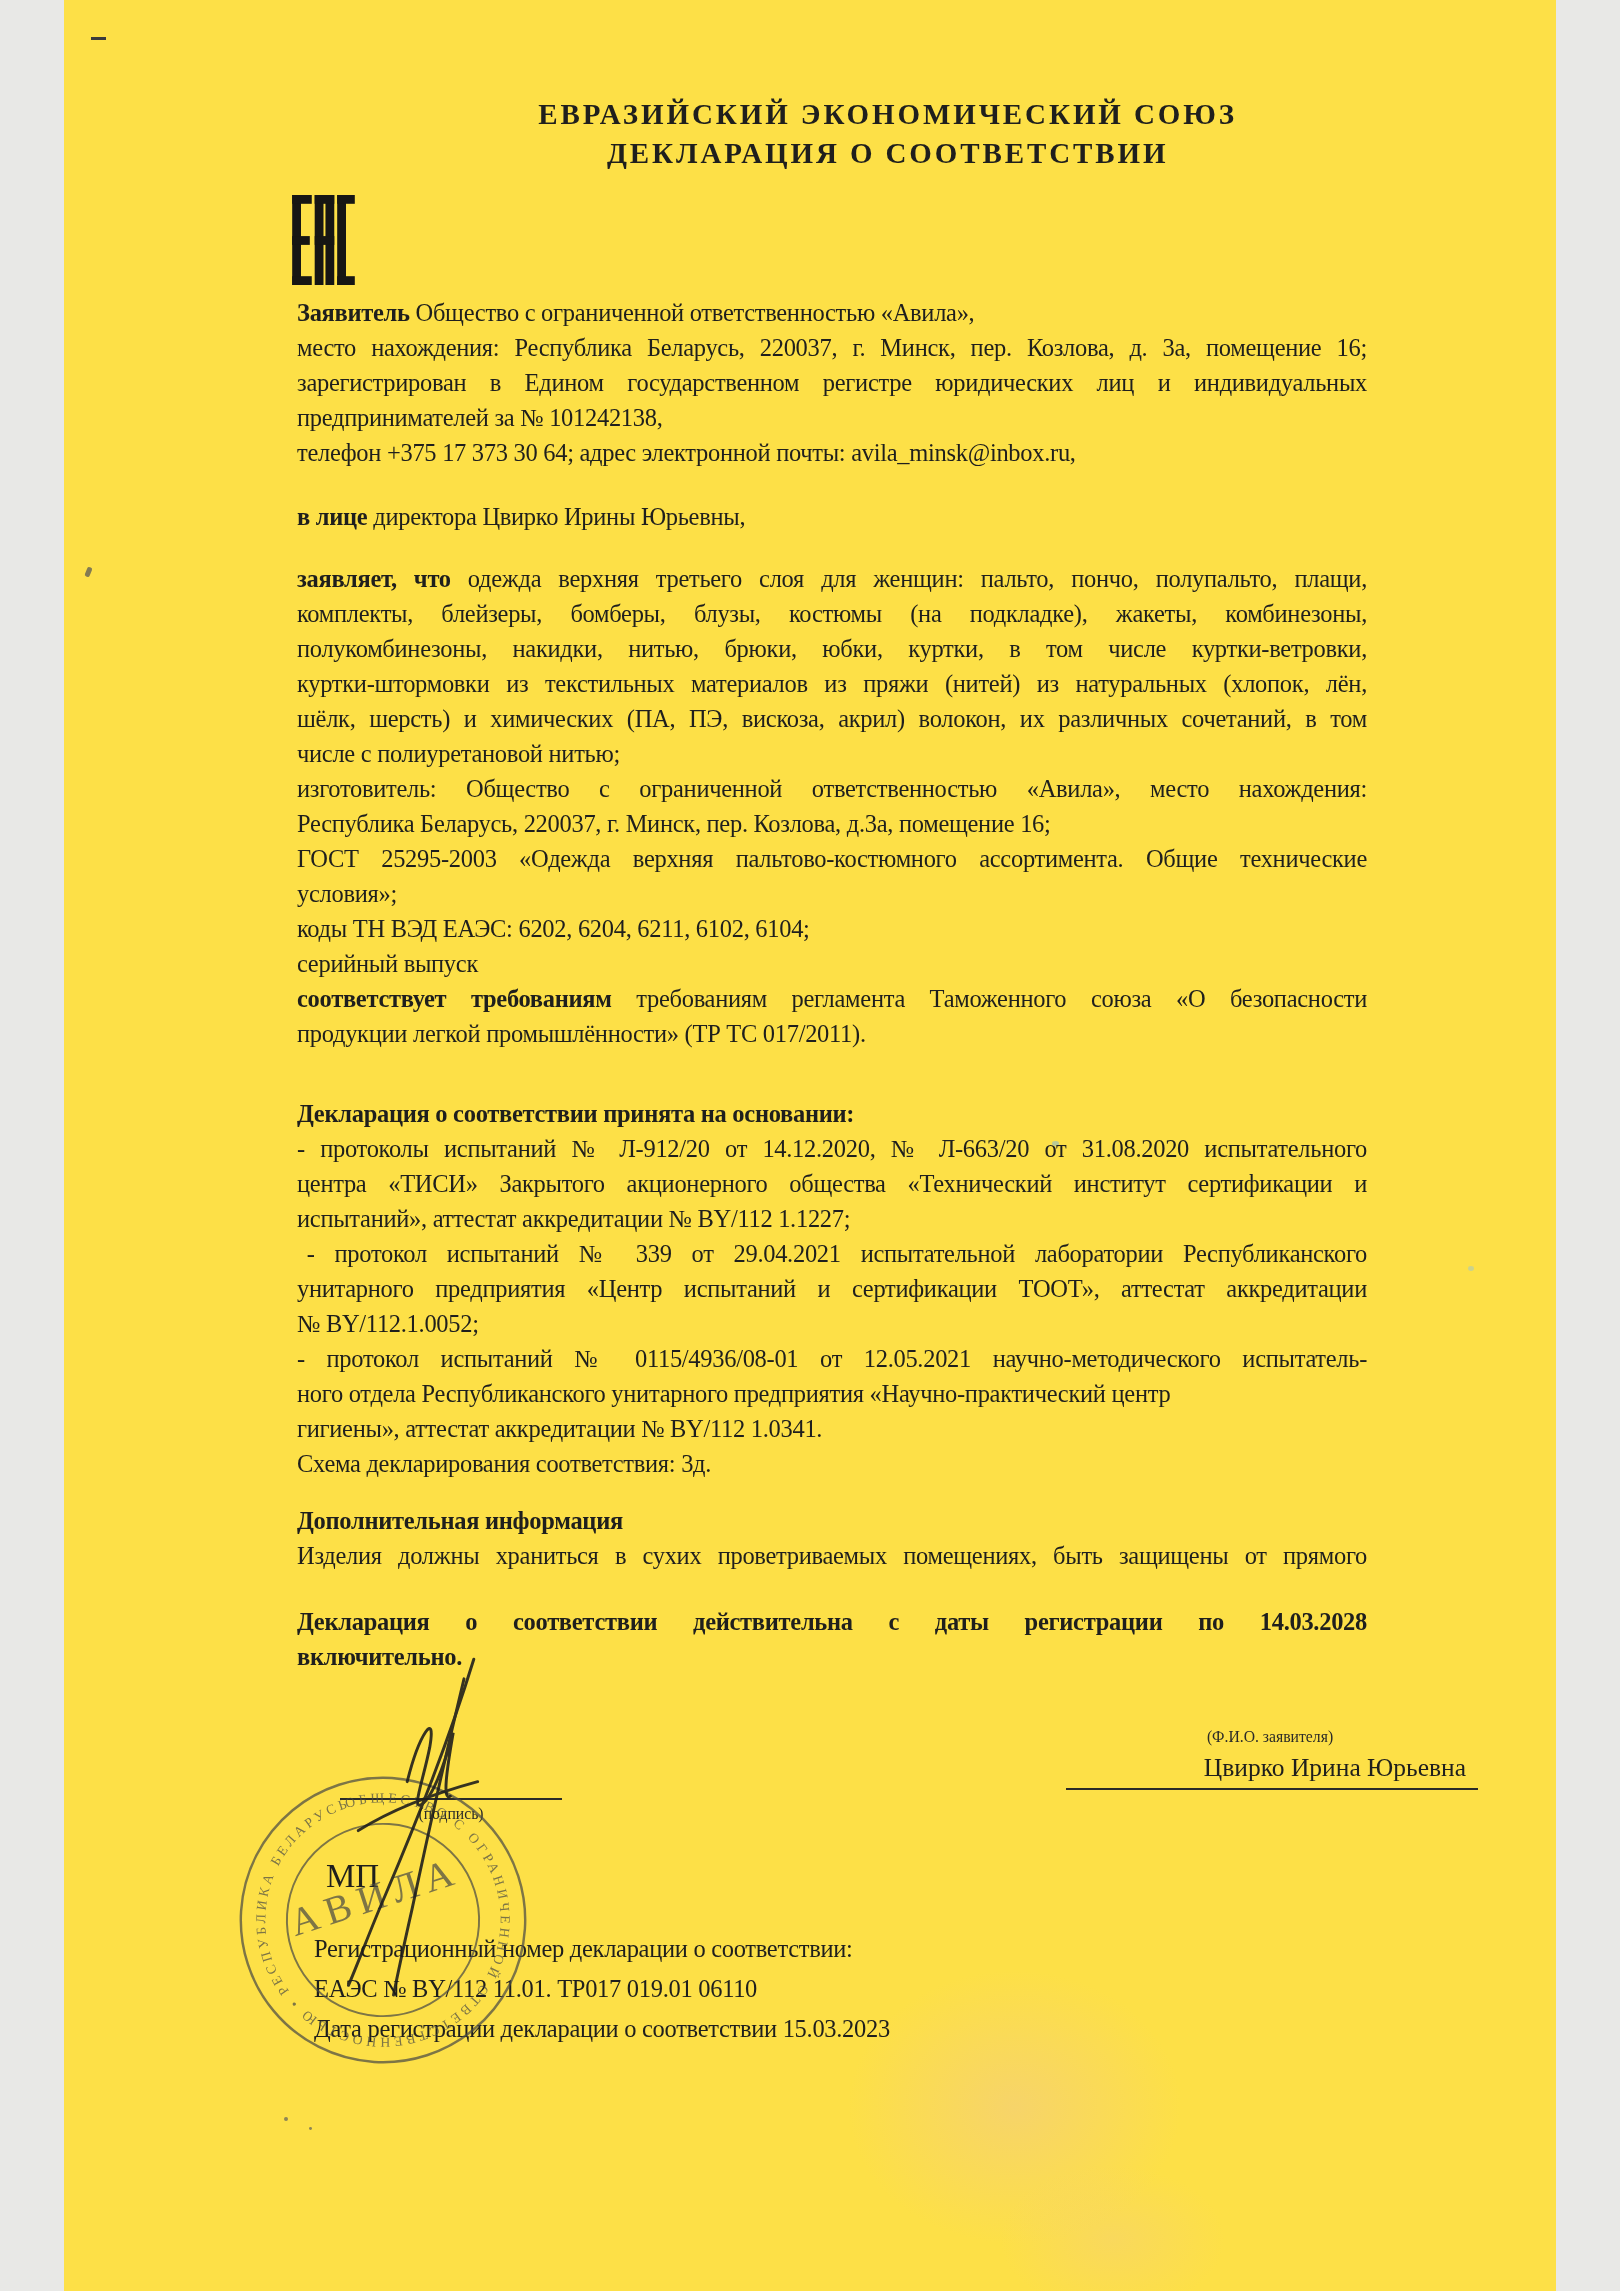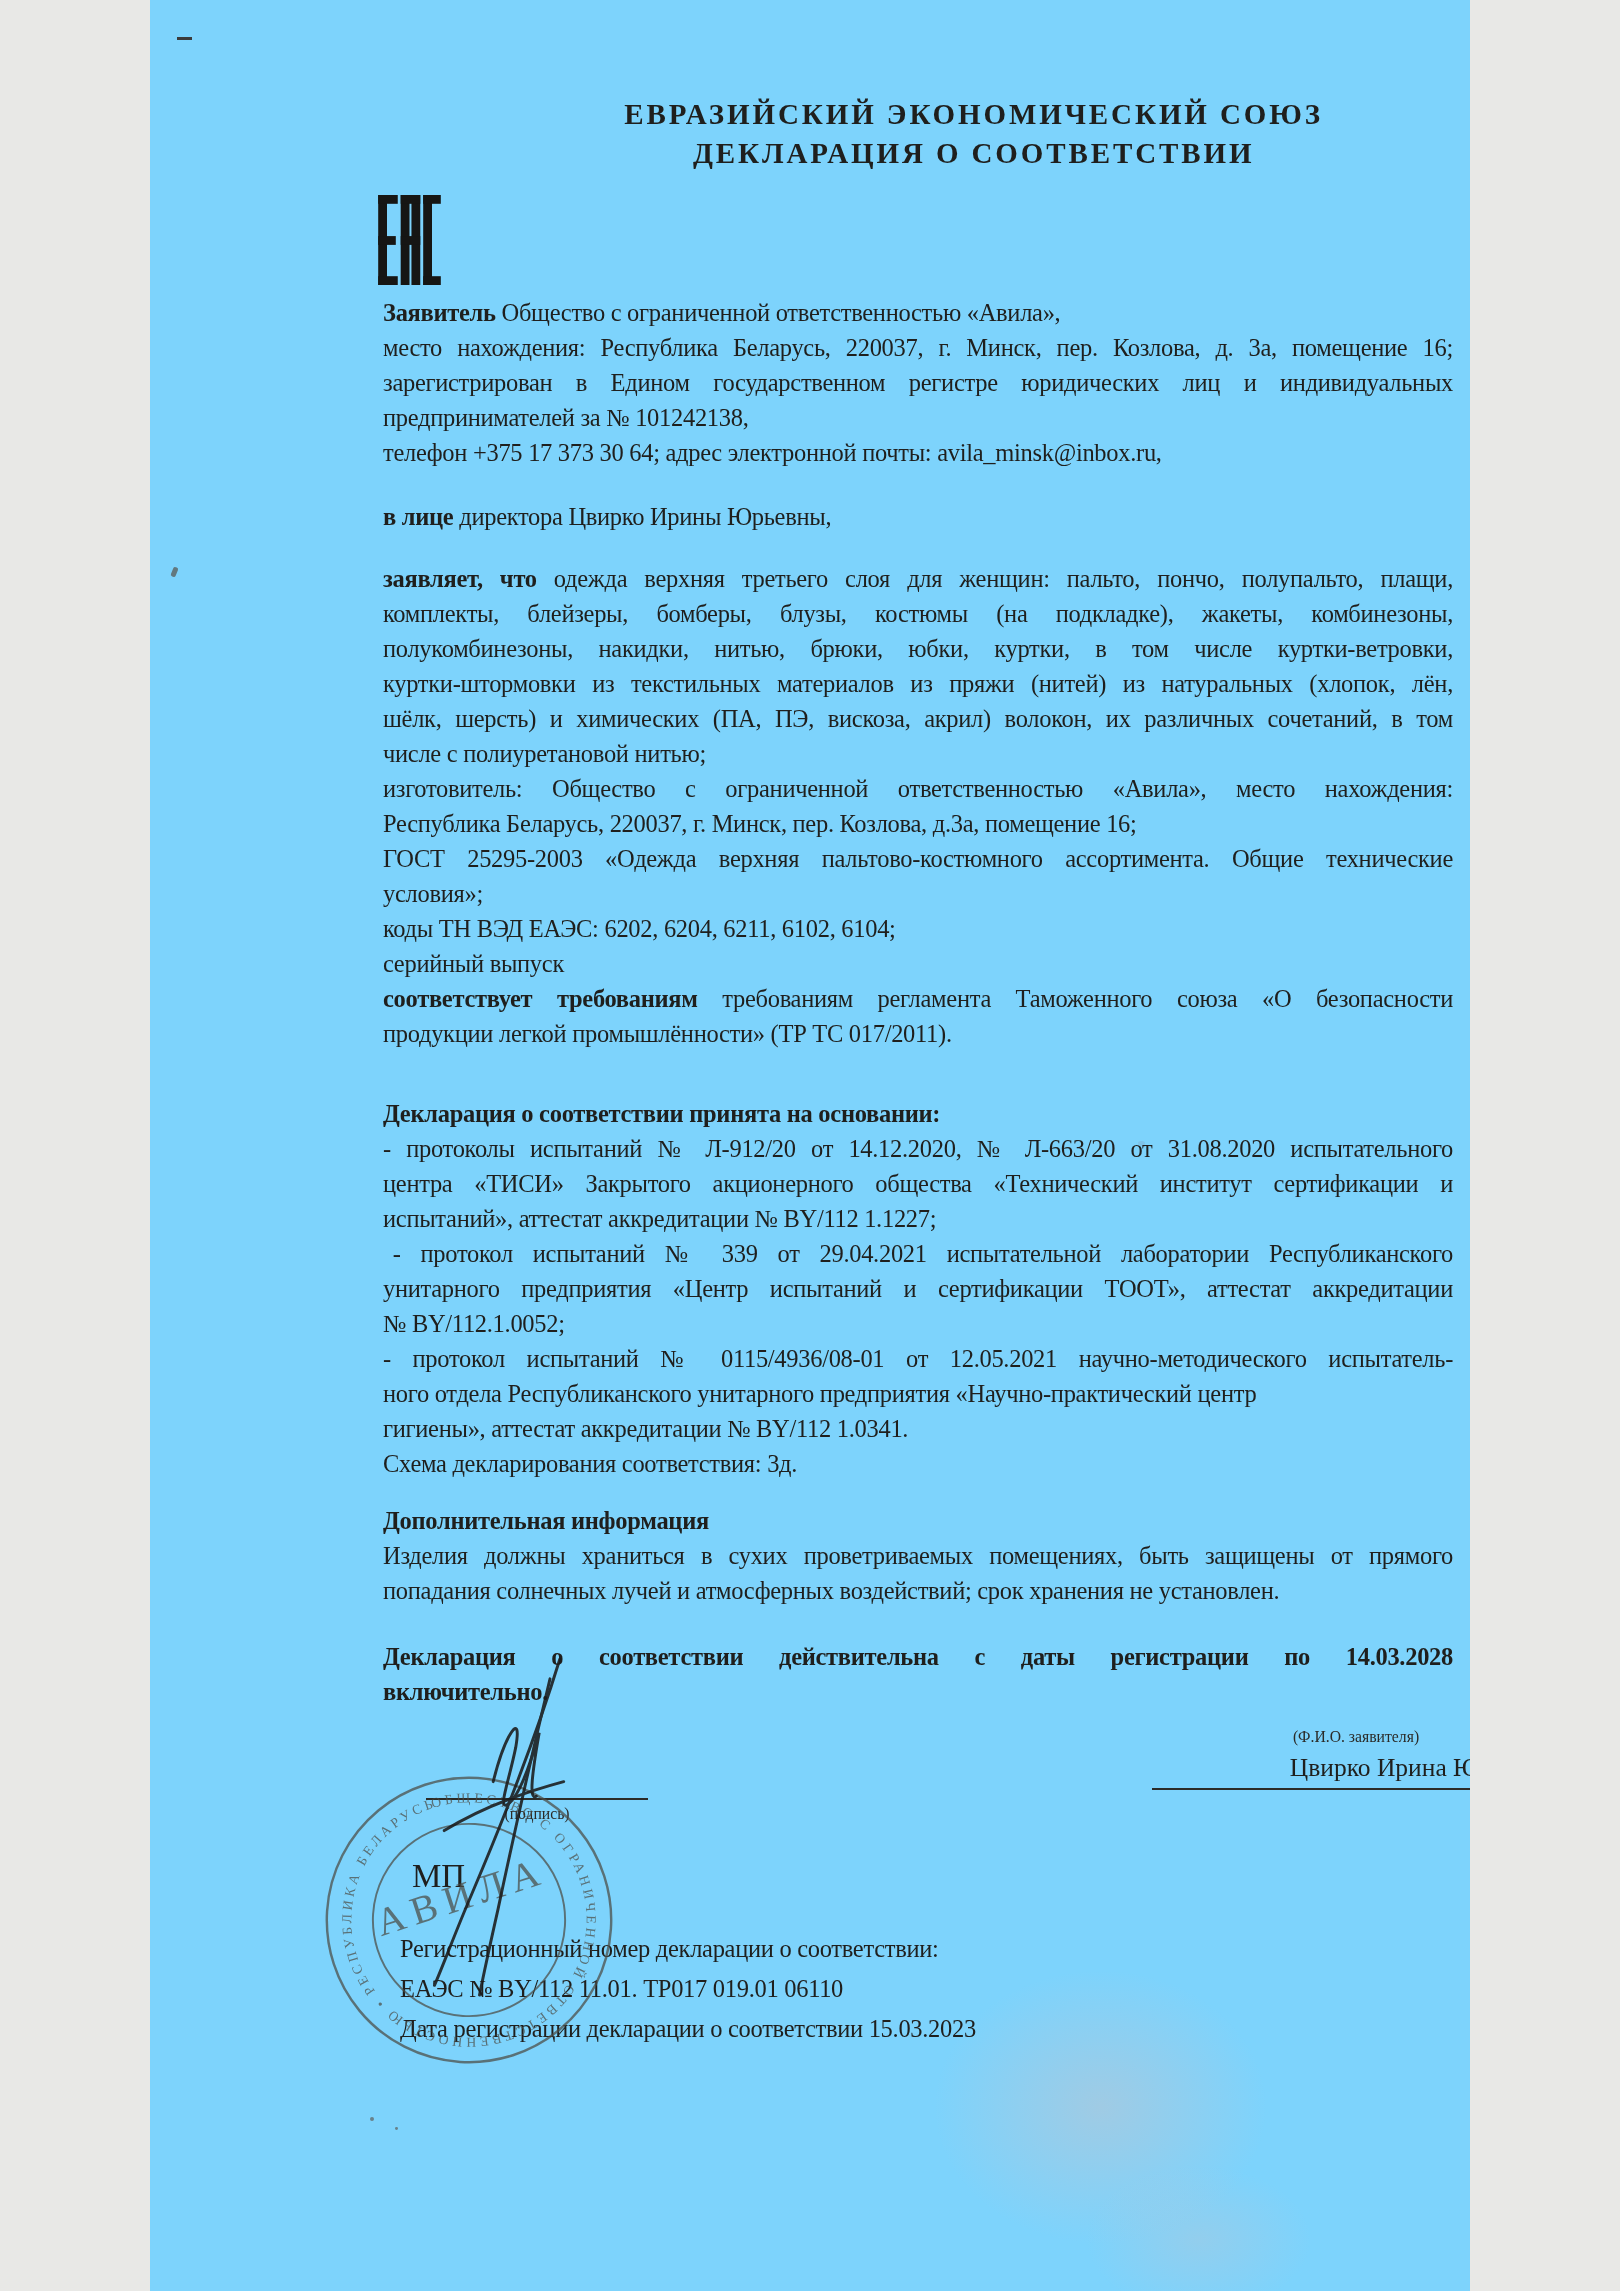--- a/index.html
+++ b/index.html
@@ -1,18 +1,18 @@
 <!DOCTYPE html>
 <html><head>
 <meta charset="utf-8">
 <style>
   html,body{margin:0;padding:0;background:#e8e8e6;}
   .page{
-    position:relative;width:1320px;height:2292px;margin:0 auto;
-    background:#7dd3fc;overflow:hidden;
+    position:relative;width:1492px;height:2292px;margin:0 auto;
+    background:#fde047;overflow:hidden;
     font-family:"Liberation Serif", serif;color:#1f1f1d;
   }
   .titles{
     position:absolute;top:95px;left:13.7px;width:1620px;text-align:center;
     font-weight:bold;font-size:29px;line-height:39px;letter-spacing:2.9px;
   }
   .eac{position:absolute;left:228px;top:195px;}
   .body-col{
     position:absolute;left:233px;top:295px;width:1070px;
     font-size:24.5px;line-height:35px;letter-spacing:-0.3px;
@@ -114,21 +114,20 @@
     <div class="ln"><span class="b"></span><span>испытаний», аттестат аккредитации № BY/112 1.1227;</span></div>
     <div class="ln j ind"><span class="b"></span><span>- протокол испытаний № 339 от 29.04.2021 испытательной лаборатории Республиканского</span></div>
     <div class="ln j"><span class="b"></span><span>унитарного предприятия «Центр испытаний и сертификации ТООТ», аттестат аккредитации</span></div>
     <div class="ln"><span class="b"></span><span>№ BY/112.1.0052;</span></div>
     <div class="ln j"><span class="b"></span><span>- протокол испытаний № 0115/4936/08-01 от 12.05.2021 научно-методического испытатель-</span></div>
     <div class="ln"><span class="b"></span><span>ного отдела Республиканского унитарного предприятия «Научно-практический центр</span></div>
     <div class="ln"><span class="b"></span><span>гигиены», аттестат аккредитации № BY/112 1.0341.</span></div>
     <div class="ln"><span class="b"></span><span>Схема декларирования соответствия: 3д.</span></div>
     <div class="ln mt22"><span class="b">Дополнительная информация</span><span></span></div>
     <div class="ln j"><span class="b"></span><span>Изделия должны храниться в сухих проветриваемых помещениях, быть защищены от прямого</span></div>
-    <div class="ln"><span class="b"></span><span>попадания солнечных лучей и атмосферных воздействий; срок хранения не установлен.</span></div>
     <div class="ln j mt32"><span class="b">Декларация о соответствии действительна с даты регистрации по 14.03.2028</span><span></span></div>
     <div class="ln"><span class="b">включительно.</span><span></span></div>
   </div>
 
   <div class="sig-line"></div>
   <div class="sig-caption">(подпись)</div>
   <div class="fio-name">Цвирко Ирина Юрьевна</div>
   <div class="fio-line"></div>
   <div class="fio-caption">(Ф.И.О. заявителя)</div>
   <div class="mp">МП</div>

